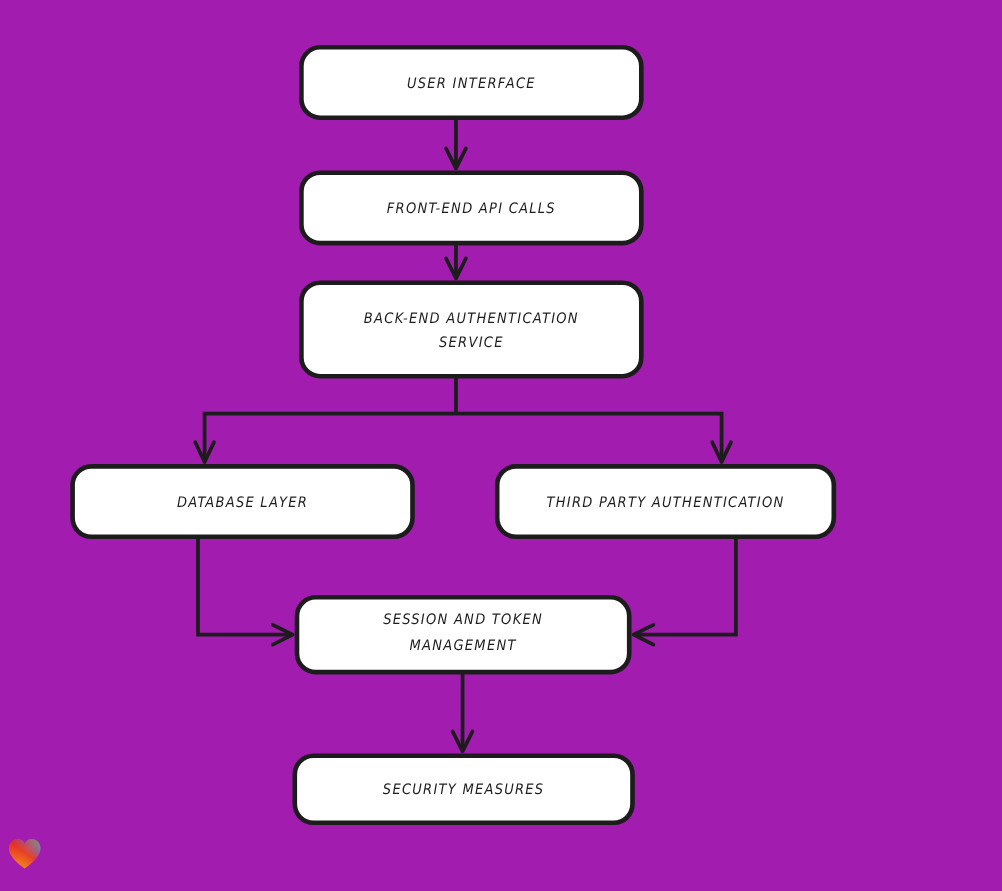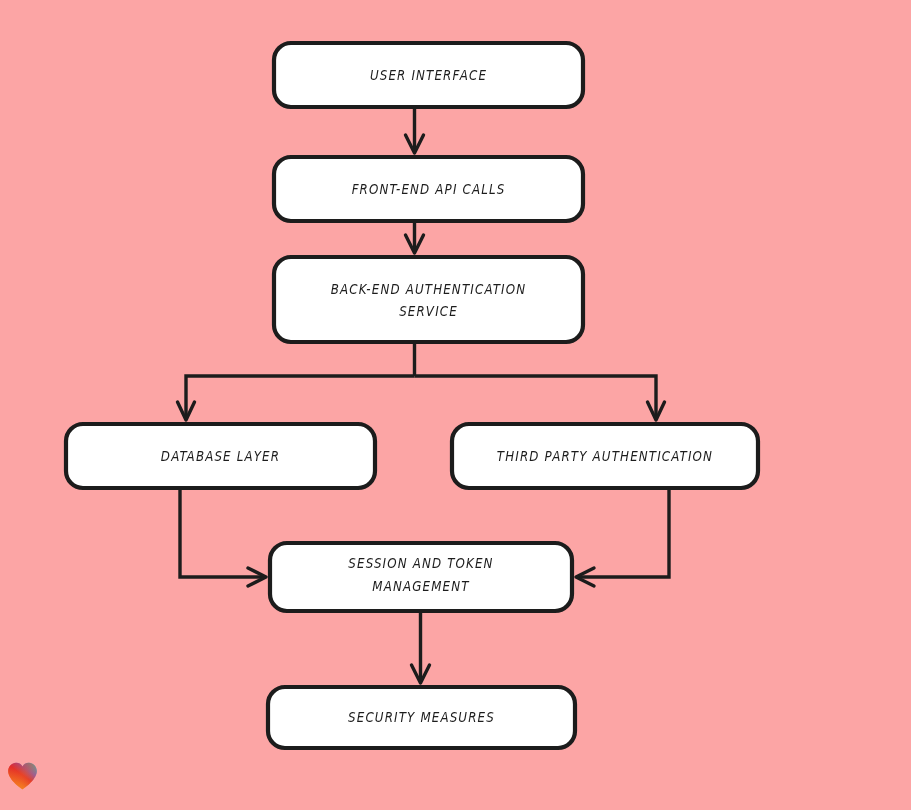--- a/index.html
+++ b/index.html
@@ -4,21 +4,21 @@
 <style>
   html, body {
     margin: 0;
     padding: 0;
     background: #ffffff;
   }
   #canvas {
     position: relative;
     width: 911px;
     height: 810px;
-    background: #fca5a5;
+    background: #a21caf;
     overflow: hidden;
     font-family: "DejaVu Sans", sans-serif;
   }
   #flow-svg {
     position: absolute;
     left: 0;
     top: 0;
     width: 911px;
     height: 810px;
   }

